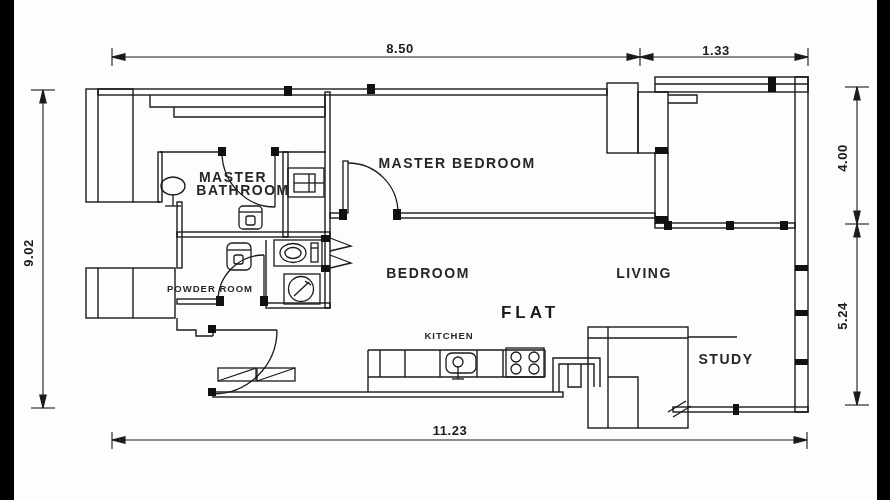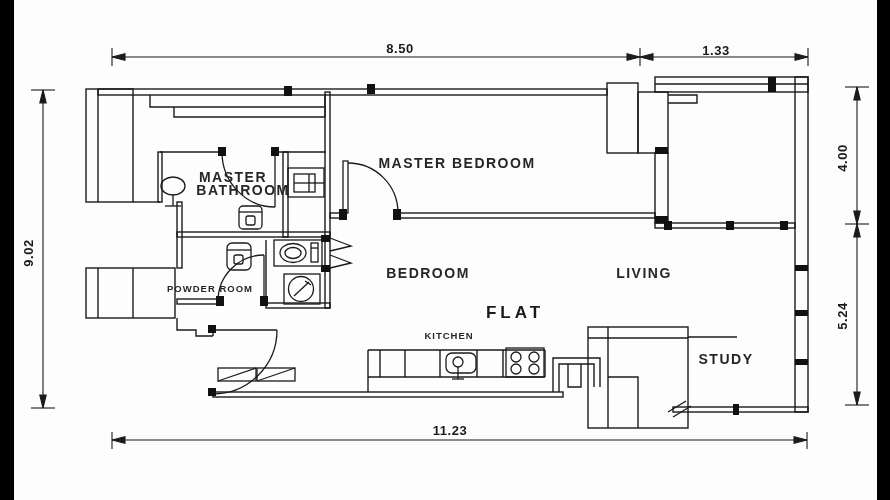--- a/index.html
+++ b/index.html
@@ -255,21 +255,21 @@
 
       <g>
         <rect x="218" y="368" width="38" height="13"></rect>
         <rect x="257" y="368" width="38" height="13"></rect>
         <line x1="218" y1="381" x2="256" y2="368"></line>
         <line x1="257" y1="381" x2="295" y2="368"></line>
       </g>
     </g>
   </svg>
 
-  <div class="lbl title" style="left:515px;top:313px;">FLAT</div>
+  <div class="lbl title" style="left:530px;top:313px;">FLAT</div>
 
   <div class="lbl room" style="left:457px;top:163px;">MASTER BEDROOM</div>
   <div class="lbl room" style="left:233px;top:177px;">MASTER</div>
   <div class="lbl room" style="left:233px;top:190px;padding-left:20px;">BATHROOM</div>
   <div class="lbl room small" style="left:210px;top:288px;text-align:right;">POWDER ROOM</div>
   <div class="lbl room" style="left:428px;top:273px;">BEDROOM</div>
   <div class="lbl room" style="left:644px;top:273px;">LIVING</div>
   <div class="lbl room small" style="left:449px;top:335px;">KITCHEN</div>
   <div class="lbl room" style="left:726px;top:359px;">STUDY</div>
 

